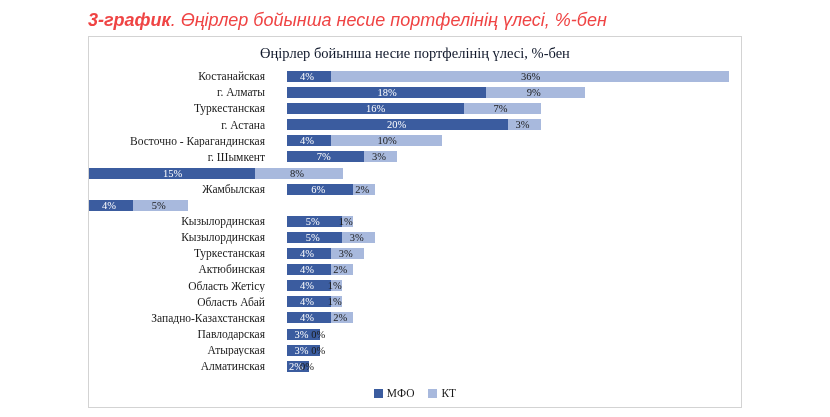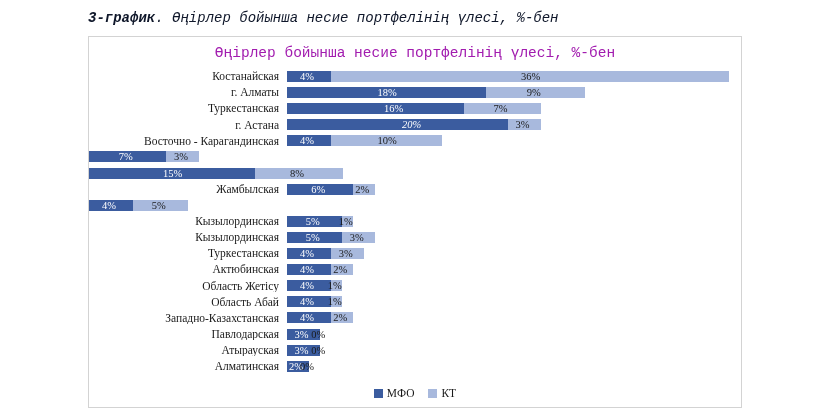--- a/index.html
+++ b/index.html
@@ -11,60 +11,60 @@
   }
   #page {
     position: relative;
     width: 830px; height: 417px;
     background: #ffffff;
     overflow: hidden;
   }
   #caption {
     position: absolute;
     left: 88px; top: 10px;
-    font-family: Liberation Mono, monospace;
-    font-size: 14px;
-    color: #0f172a;
+    font-family: Liberation Sans, sans-serif;
+    font-size: 18px;
+    color: #ef4444;
     white-space: nowrap;
   }
   #caption .cap-bold { font-weight: bold; font-style: italic; }
   #caption .cap-italic { font-style: italic; }
 
   #chart-frame {
     position: absolute;
     left: 88px; top: 36px;
     width: 654px; height: 372px;
     border: 1px solid #d3d3d3;
     background: #ffffff;
   }
   #chart-title {
     position: absolute;
     left: 0; top: 8px;
     width: 100%;
     text-align: center;
-    font-family: Liberation Mono, monospace;
+    font-family: Liberation Serif, serif;
     font-size: 14.5px;
-    color: #a21caf;
+    color: #0f172a;
   }
   #plot {
     position: absolute;
     left: 0; top: 32px;
     width: 654px; height: 310px;
   }
   .row {
     position: relative;
     height: 16.1px;
     display: flex;
     align-items: center;
   }
   .cat-label {
     width: 198px;
     flex: 0 0 198px;
     text-align: right;
-    padding-right: 8px;
+    padding-right: 22px;
     font-family: "Liberation Serif", serif;
     font-size: 11.5px;
     color: #1a1a1a;
     line-height: 1;
     white-space: nowrap;
     overflow: hidden;
   }
   .bars {
     position: relative;
     flex: 1 1 auto;
@@ -140,43 +140,44 @@
             <div class="bar bar-kt" style="left: 198.9px; width: 99.45px;"></div>
             <div class="bar-lbl" style="left: 90.45px;">18%</div>
             <div class="kt-lbl" style="left: 239.625px;">9%</div>
           </div>
         </div>
         <div class="row">
           <div class="cat-label">Туркестанская</div>
           <div class="bars">
             <div class="bar bar-mfo" style="width: 176.8px;"></div>
             <div class="bar bar-kt" style="left: 176.8px; width: 77.35px;"></div>
-            <div class="bar-lbl" style="left: 97px;">16%</div>
+            <div class="bar-lbl" style="left: 79px;">16%</div>
             <div class="kt-lbl" style="left: 206.475px;">7%</div>
           </div>
         </div>
         <div class="row">
           <div class="cat-label">г. Астана</div>
           <div class="bars">
             <div class="bar bar-mfo" style="width: 221px;"></div>
             <div class="bar bar-kt" style="left: 221px; width: 33.15px;"></div>
-            <div class="bar-lbl" style="left: 115px; font-style: italic;">20%</div>
+            <div class="bar-lbl" style="left: 100px;">20%</div>
             <div class="kt-lbl" style="left: 228.575px;">3%</div>
           </div>
         </div>
         <div class="row">
           <div class="cat-label">Восточно - Карагандинская</div>
           <div class="bars">
             <div class="bar bar-mfo" style="width: 44.2px;"></div>
             <div class="bar bar-kt" style="left: 44.2px; width: 110.5px;"></div>
             <div class="bar-lbl" style="left: 13.1px;">4%</div>
             <div class="kt-lbl" style="left: 90.45px;">10%</div>
           </div>
         </div>
         <div class="row">
+          <div class="cat-label">г. Шымкент</div>
           <div class="bars">
             <div class="bar bar-mfo" style="width: 77.35px;"></div>
             <div class="bar bar-kt" style="left: 77.35px; width: 33.15px;"></div>
             <div class="bar-lbl" style="left: 29.675px;">7%</div>
             <div class="kt-lbl" style="left: 84.925px;">3%</div>
           </div>
         </div>
         <div class="row">
           <div class="bars">
             <div class="bar bar-mfo" style="width: 165.75px;"></div>

